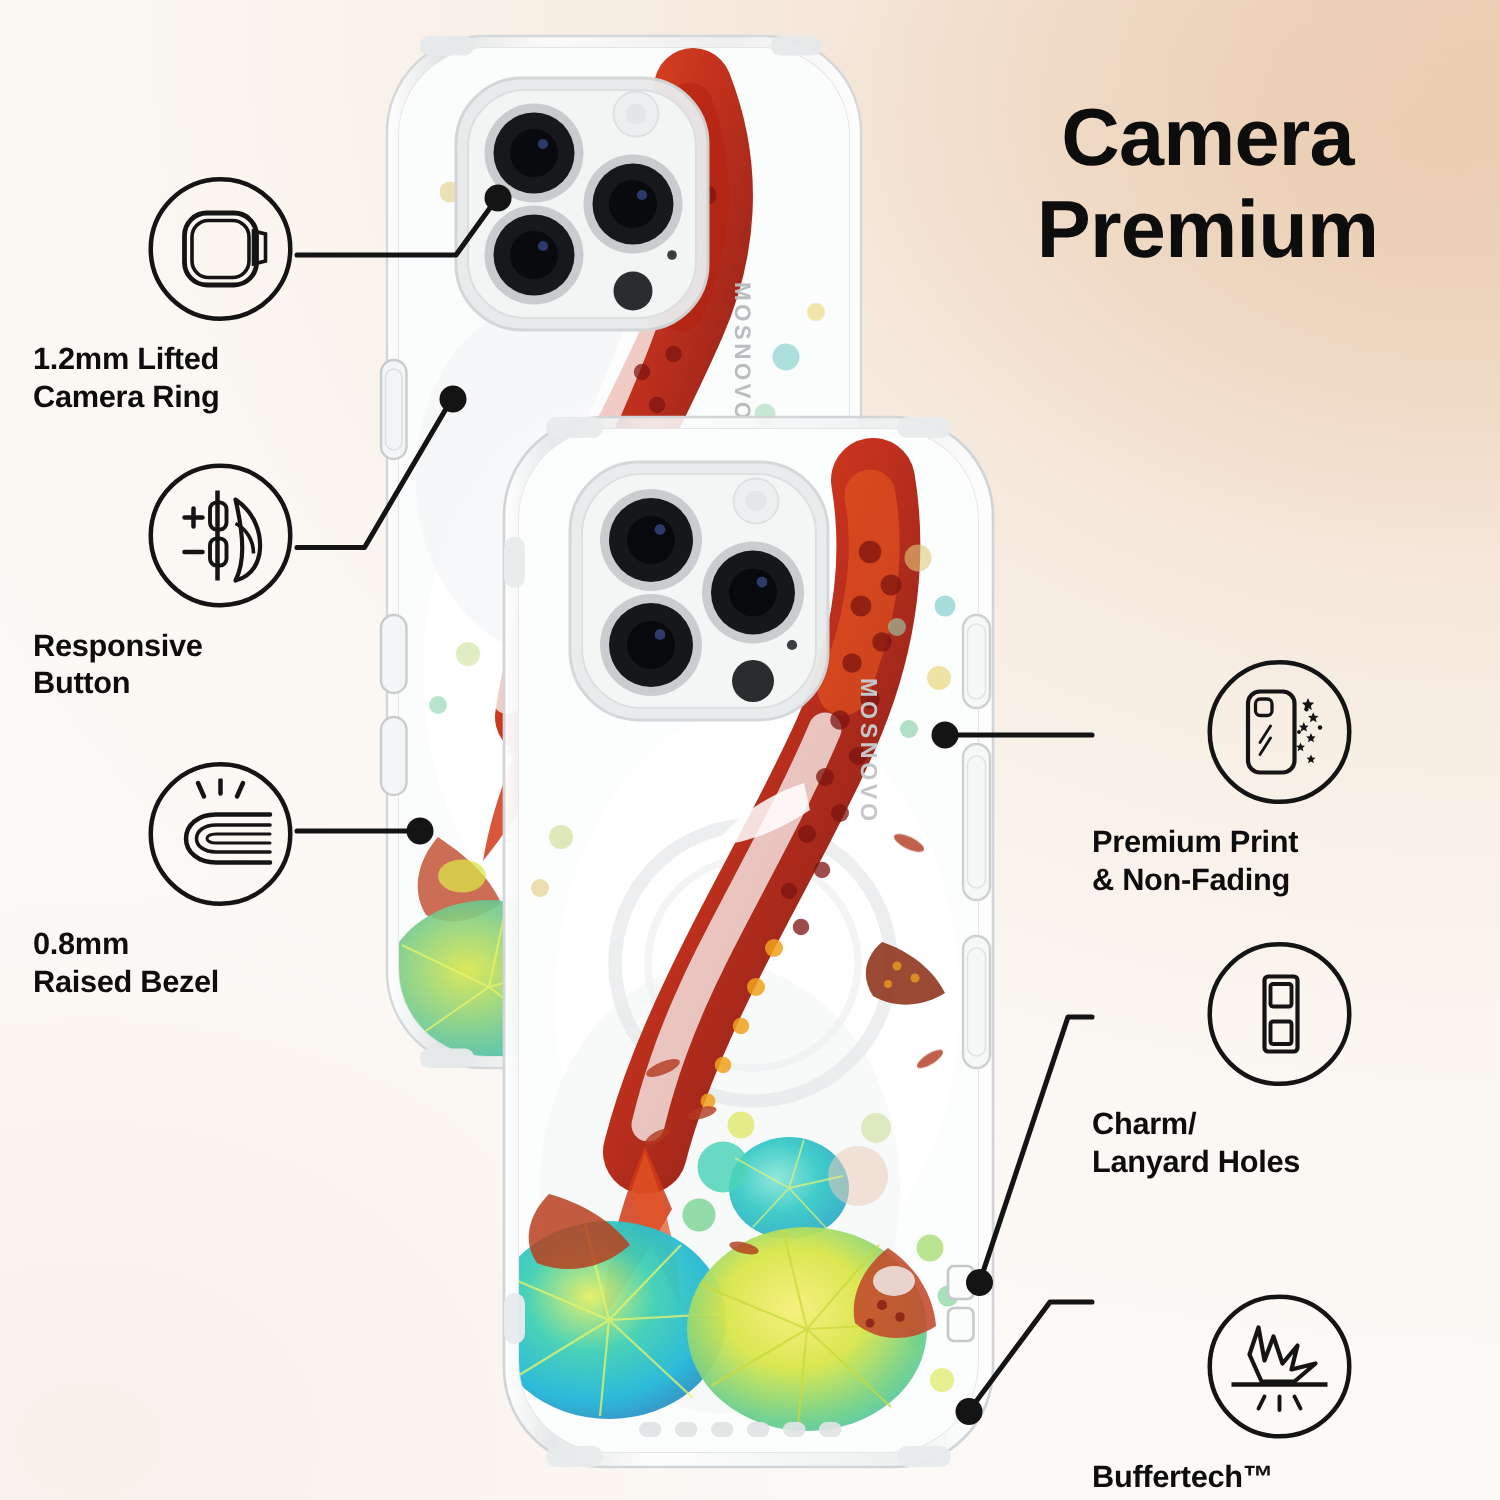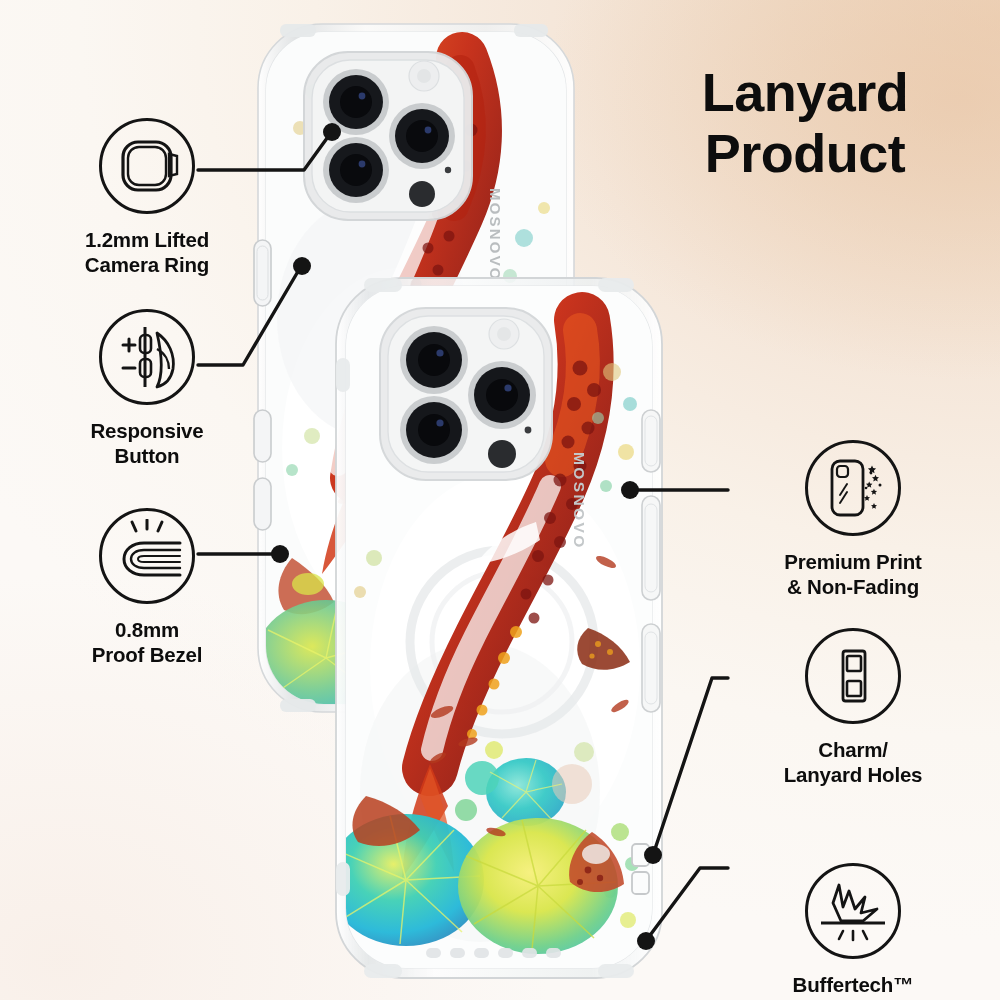--- a/index.html
+++ b/index.html
@@ -28,21 +28,21 @@
 
   
   .title{
     position:absolute;left:640px;top:62px;width:330px;
     text-align:center;color:#0d0d0d;
     font-size:54px;font-weight:bold;line-height:1.13;
     letter-spacing:-.5px;
   }
 
   
-  .callout{position:absolute;width:250px;text-align:center;}
+  .callout{position:absolute;width:250px;}
   .ico-wrap{
     width:96px;height:96px;margin:0 auto;
     border:3px solid #141414;border-radius:50%;
     display:flex;align-items:center;justify-content:center;
     box-sizing:border-box;background:transparent;
   }
   .ico-wrap svg{display:block;}
   .cap{
     margin-top:13px;color:#0d0d0d;
     font-size:20.5px;font-weight:bold;line-height:1.22;
@@ -533,21 +533,21 @@
           <path d="M70 37 L34 37 C30 37 28 38.5 28 40 C28 41.5 30 43 34 43 L70 43" stroke-width="2"></path>
         </g>
         <g stroke="#141414" stroke-width="3" stroke-linecap="round">
           <line x1="26" y1="12" x2="22" y2="3"></line>
           <line x1="37" y1="10" x2="37" y2="1"></line>
           <line x1="48" y1="12" x2="52" y2="3"></line>
         </g>
       </svg>
     </div>
     <div class="cap">0.8mm
-Proof Bezel</div>
+Raised Bezel</div>
   </div>
 
   <div class="callout" id="c-print">
     <div class="ico-wrap">
       <svg width="74" height="74" viewBox="0 0 74 74">
         <rect x="16" y="10" width="31" height="54" rx="8" ry="8" fill="none" stroke="#141414" stroke-width="2.8"></rect>
         <rect x="21" y="15" width="11" height="11" rx="3.2" fill="none" stroke="#141414" stroke-width="2.2"></rect>
         <g stroke="#141414" stroke-width="1.9" stroke-linecap="round">
           <line x1="24" y1="44" x2="31" y2="33"></line>
           <line x1="24" y1="52" x2="31" y2="41"></line>
@@ -591,17 +591,17 @@
           <line x1="38" y1="58" x2="38" y2="67"></line>
           <line x1="48" y1="58" x2="52" y2="66"></line>
         </g>
       </svg>
     </div>
     <div class="cap">Buffertech™
 6.6ft Drop Proof</div>
   </div>
 
   <div class="title">
-    <div>Lanyard</div>
-    <div>Product</div>
+    <div>Camera</div>
+    <div>Premium</div>
   </div>
 
 </div>
 
 </body></html>

